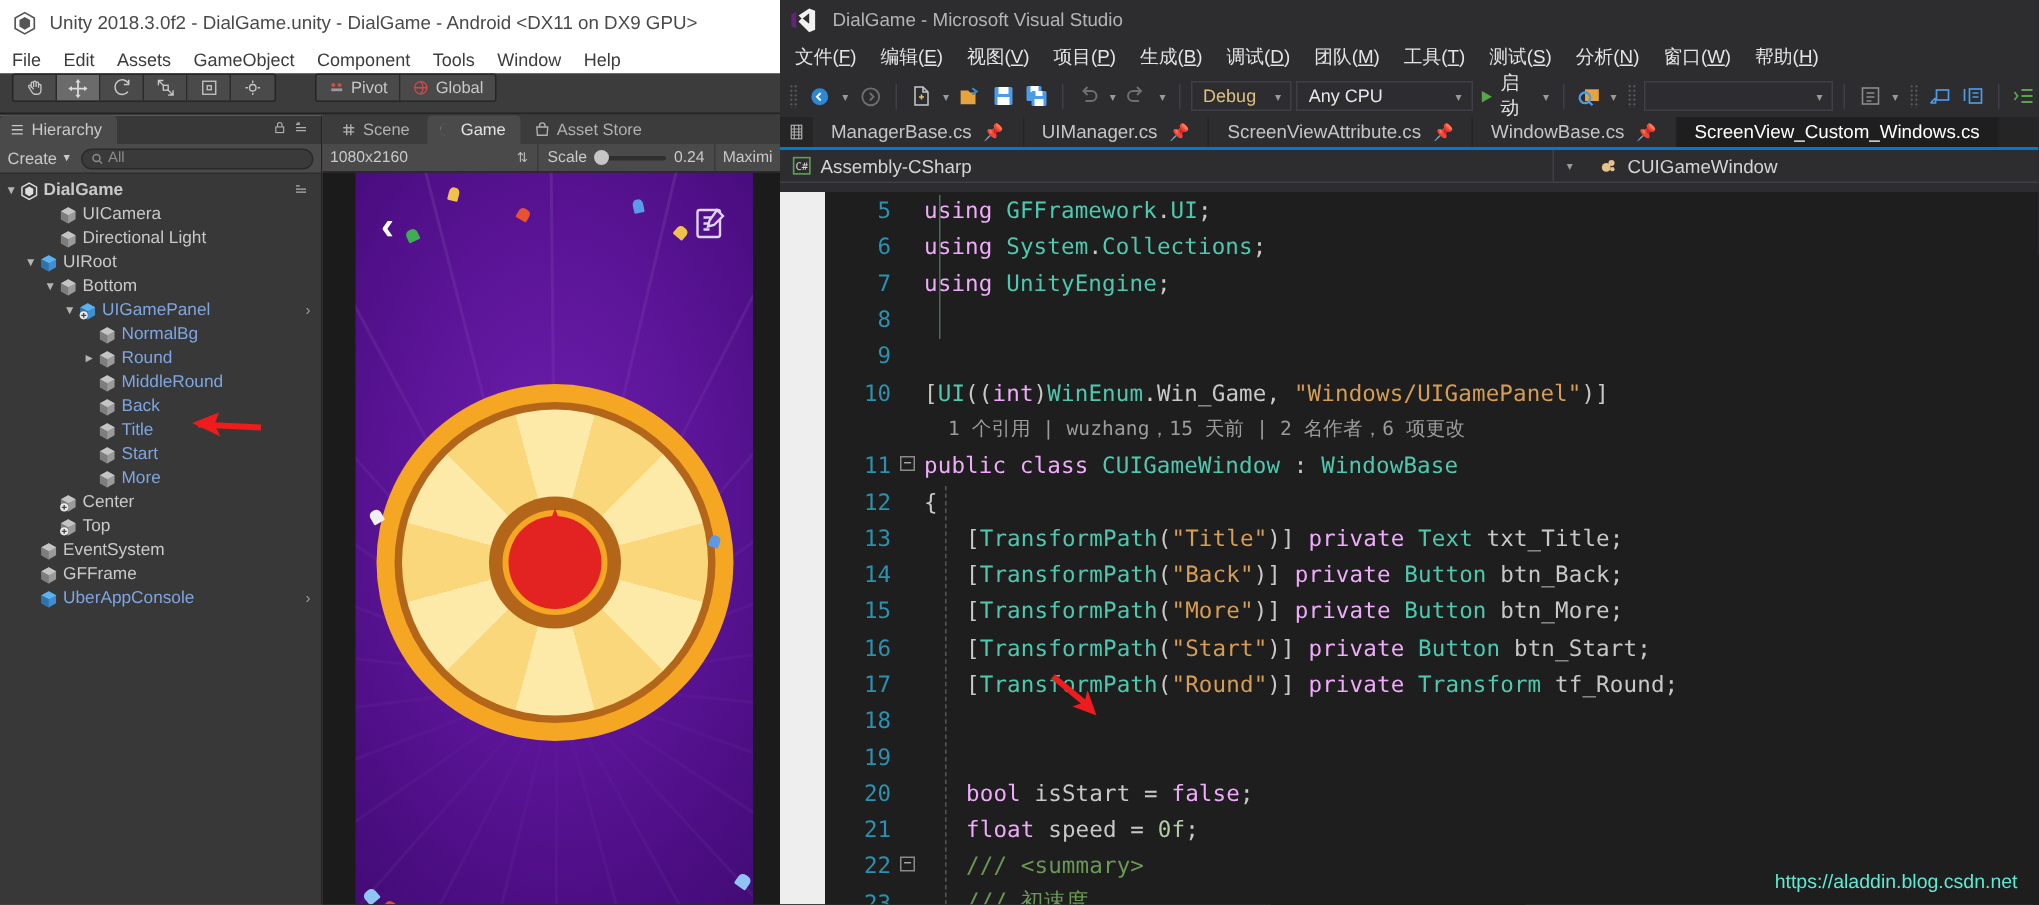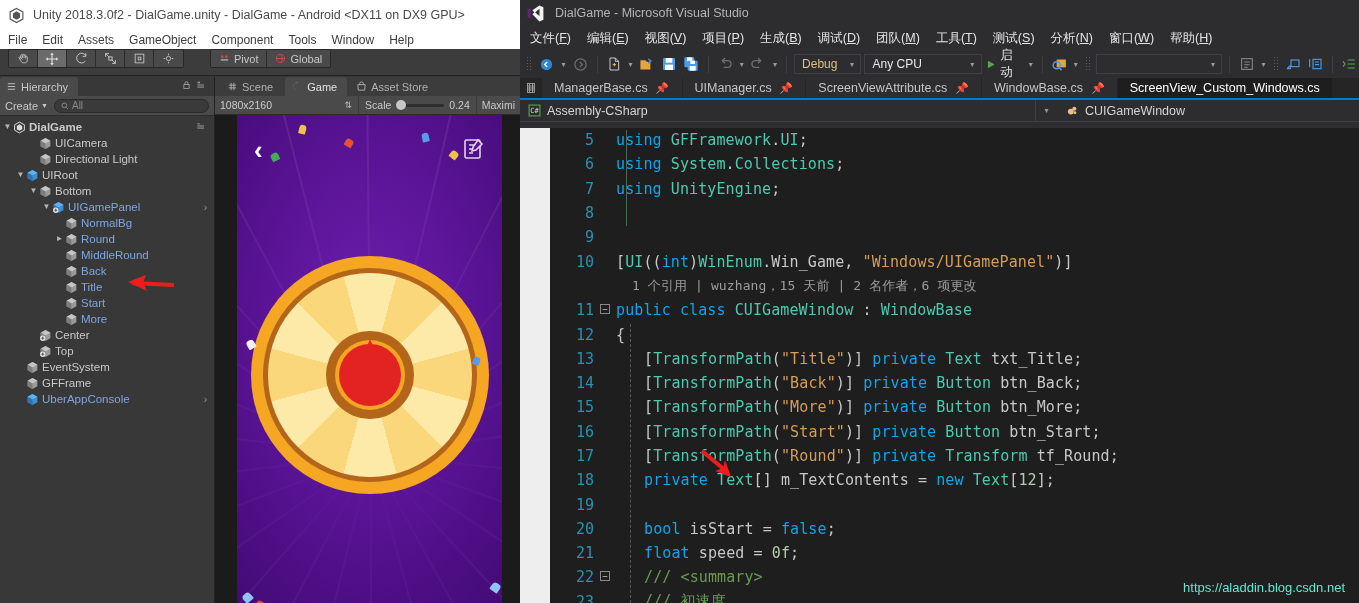--- a/index.html
+++ b/index.html
@@ -95,21 +95,21 @@
 
   
   #editor { position:absolute; left:0; top:128px; right:0; bottom:0; background:#1e1e1e; overflow:hidden;
             font-family:"DejaVu Sans Mono", monospace; }
   .ln-break { position:absolute; left:0; top:0; width:30px; height:100%; background:#eee; }
   .code-row { position:relative; height:24.3px; display:flex; align-items:center; white-space:nowrap; }
   .lnum { position:absolute; left:40px; width:34px; text-align:right; color:#2b91af; font-size:15px; font-family:"DejaVu Sans Mono", monospace; }
   .fold { position:absolute; left:80px; width:11px; height:11px; top:6px; color:#b4b4b4; }
   .fold-box { width:10px; height:10px; border:1px solid #898989; display:flex; align-items:center; justify-content:center; color:#c8c8c8; font-size:9px; line-height:1; }
   .codetxt { position:absolute; left:96px; font-size:15px; letter-spacing:.1px; }
-  .ind-line { position:absolute; left:106px; width:1px; top:0; bottom:0; background:#3b3b3b; } .ckey { color:#0ea5e9; } .ctype { color:#4ec9b0; }
+  .ind-line { position:absolute; left:106px; width:1px; top:0; bottom:0; background:#3b3b3b; } .ckey { color:#f0abfc; } .ctype { color:#4ec9b0; }
   .cstr { color:#d69d56; } .cgreen { color:#6a9955; }
   .cnum { color:#b5cea8; } .cref { color:#9c9c9c; font-size:13px; }
   .cident { color:#c8c8c8; }
   .watermark { position:absolute; right:14px; bottom:8px; color:#5eead4; font-family:"Liberation Sans", sans-serif; font-size:13px; }
 
   
   .arrow { position:absolute; pointer-events:none; }
 </style>
 </head>
 <body>
@@ -823,21 +823,20 @@
           <div class="code-row">
             <span class="lnum">16</span>
             <span class="codetxt" style="left:124px"><span class="cident">[</span><span class="ctype">TransformPath</span><span class="cident">(</span><span class="cstr">"Start"</span><span class="cident">)] </span><span class="ckey">private </span><span class="ctype">Button</span><span class="cident"> btn_Start;</span></span>
           </div>
           <div class="code-row">
             <span class="lnum">17</span>
             <span class="codetxt" style="left:124px"><span class="cident">[</span><span class="ctype">TransformPath</span><span class="cident">(</span><span class="cstr">"Round"</span><span class="cident">)] </span><span class="ckey">private </span><span class="ctype">Transform</span><span class="cident"> tf_Round;</span></span>
           </div>
           <div class="code-row">
             <span class="lnum">18</span>
-            <span class="codetxt" style="left:124px"><span class="ckey">private </span><span class="ctype">Text</span><span class="cident">[] m_TextContents = </span><span class="ckey">new </span><span class="ctype">Text</span><span class="cident">[</span><span class="cnum">12</span><span class="cident">];</span></span>
           </div>
           <div class="code-row">
             <span class="lnum">19</span>
             <span class="codetxt" style="left:124px"></span>
           </div>
           <div class="code-row">
             <span class="lnum">20</span>
             <span class="codetxt" style="left:124px"><span class="ckey">bool </span><span class="cident">isStart = </span><span class="ckey">false</span><span class="cident">;</span></span>
           </div>
           <div class="code-row">

